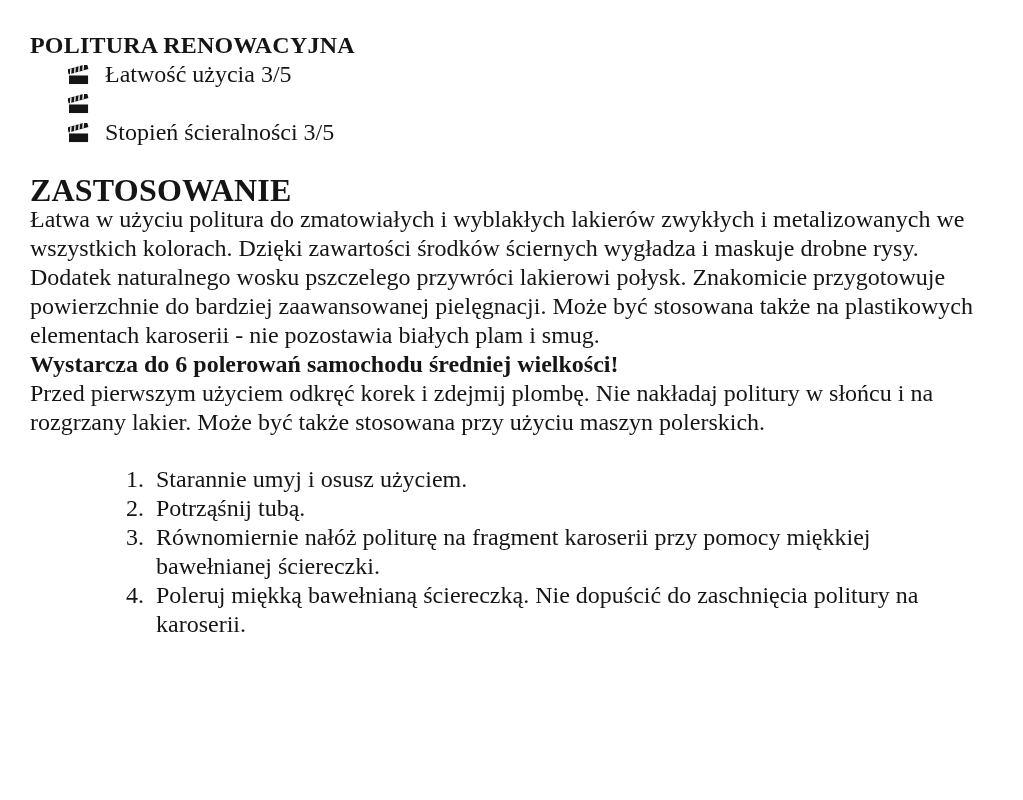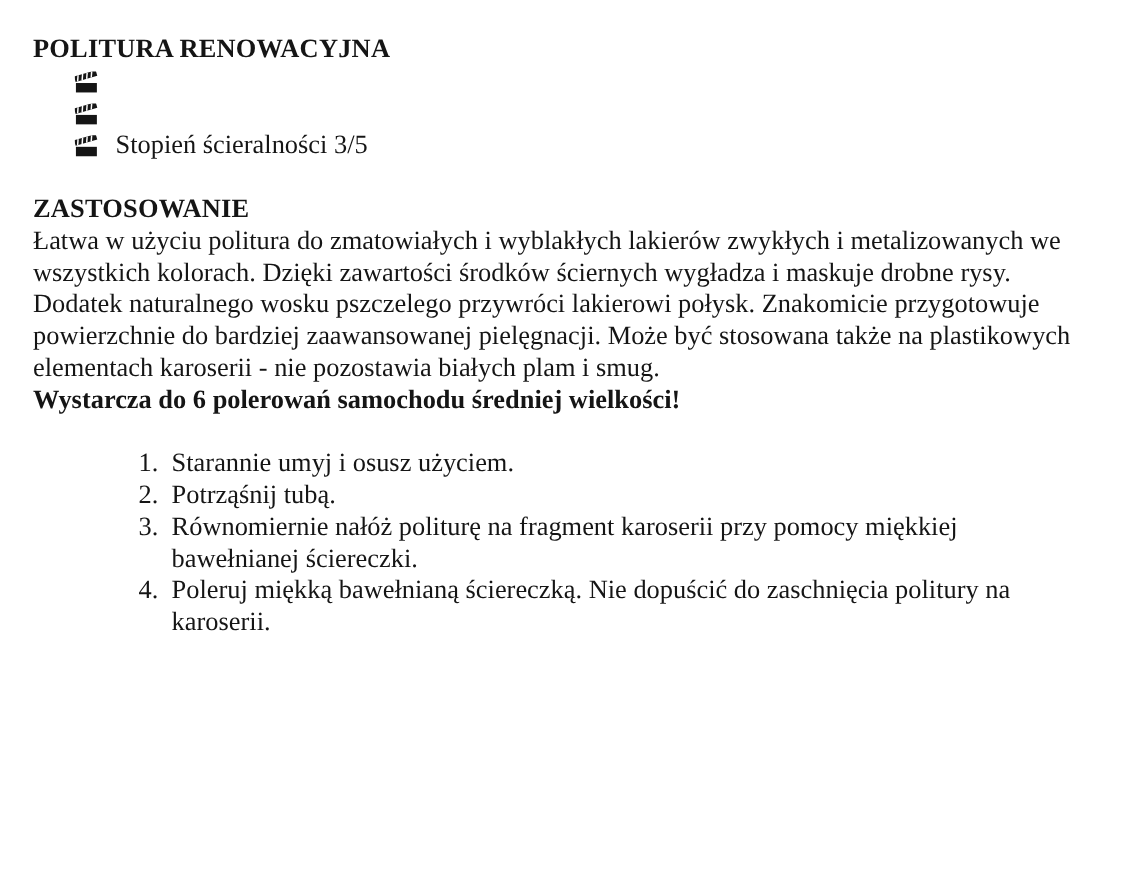--- a/index.html
+++ b/index.html
@@ -39,21 +39,21 @@
   }
   .rating-item .bullet-icon {
     display: inline-flex;
     align-items: center;
     margin-left: 38px;
     margin-right: 14px;
     flex: 0 0 auto;
   }
   .section-heading {
     margin: 29px 0 0 0;
-    font-size: 24px;
+    font-size: 32px;
     line-height: 29px;
     font-weight: bold;
     letter-spacing: 0.2px;
   }
   .section-heading.second { margin-top: 32px; }
   .body-text {
     margin: 0;
   }
   .highlight {
     font-weight: bold;
@@ -85,20 +85,21 @@
           <rect x="1" y="11" width="20" height="9" fill="#151515"></rect>
           <g transform="translate(1,11) rotate(-16)">
             <rect x="0" y="-6.5" width="21.5" height="5.5" fill="#151515"></rect>
             <line x1="4" y1="-6.5" x2="2" y2="-1" stroke="#ffffff" stroke-width="1.4"></line>
             <line x1="8.5" y1="-6.5" x2="6.5" y2="-1" stroke="#ffffff" stroke-width="1.4"></line>
             <line x1="13" y1="-6.5" x2="11" y2="-1" stroke="#ffffff" stroke-width="1.4"></line>
             <line x1="17.5" y1="-6.5" x2="15.5" y2="-1" stroke="#ffffff" stroke-width="1.4"></line>
           </g>
         </svg>
       </span>
+      <span>Łatwość użycia 3/5</span>
     </li>
     <li class="rating-item">
       <span class="bullet-icon">
         <svg width="23" height="20" viewBox="0 0 24 21" aria-hidden="true">
           <rect x="1" y="11" width="20" height="9" fill="#151515"></rect>
           <g transform="translate(1,11) rotate(-16)">
             <rect x="0" y="-6.5" width="21.5" height="5.5" fill="#151515"></rect>
             <line x1="4" y1="-6.5" x2="2" y2="-1" stroke="#ffffff" stroke-width="1.4"></line>
             <line x1="8.5" y1="-6.5" x2="6.5" y2="-1" stroke="#ffffff" stroke-width="1.4"></line>
             <line x1="13" y1="-6.5" x2="11" y2="-1" stroke="#ffffff" stroke-width="1.4"></line>
@@ -124,20 +125,21 @@
     </li>
   </ul>
 
   <h2 class="section-heading">ZASTOSOWANIE</h2>
 
   <p class="body-text">Łatwa w użyciu politura do zmatowiałych i wyblakłych lakierów zwykłych i metalizowanych we wszystkich kolorach. Dzięki zawartości środków ściernych wygładza i maskuje drobne rysy. Dodatek naturalnego wosku pszczelego przywróci lakierowi połysk. Znakomicie przygotowuje powierzchnie do bardziej zaawansowanej pielęgnacji. Może być stosowana także na plastikowych elementach karoserii - nie pozostawia białych plam i smug.</p>
 
   <p class="highlight">Wystarcza do 6 polerowań samochodu średniej wielkości!</p>
 
 
+  <p class="body-text">Przed pierwszym użyciem odkręć korek i zdejmij plombę. Nie nakładaj politury w słońcu i na rozgrzany lakier. Może być także stosowana przy użyciu maszyn polerskich.</p>
 
   <ol class="steps-list">
     <li>Starannie umyj i osusz użyciem.</li>
     <li>Potrząśnij tubą.</li>
     <li>Równomiernie nałóż politurę na fragment karoserii przy pomocy miękkiej bawełnianej ściereczki.</li>
     <li>Poleruj miękką bawełnianą ściereczką. Nie dopuścić do zaschnięcia politury na karoserii.</li>
   </ol>
 
 
 </div>

